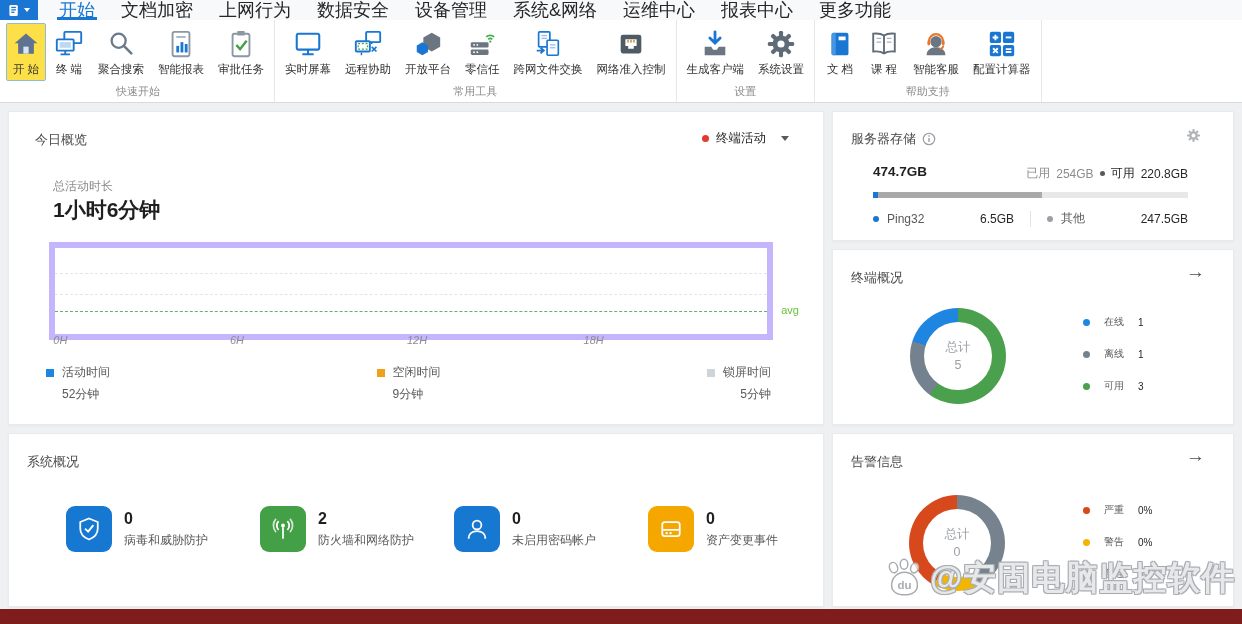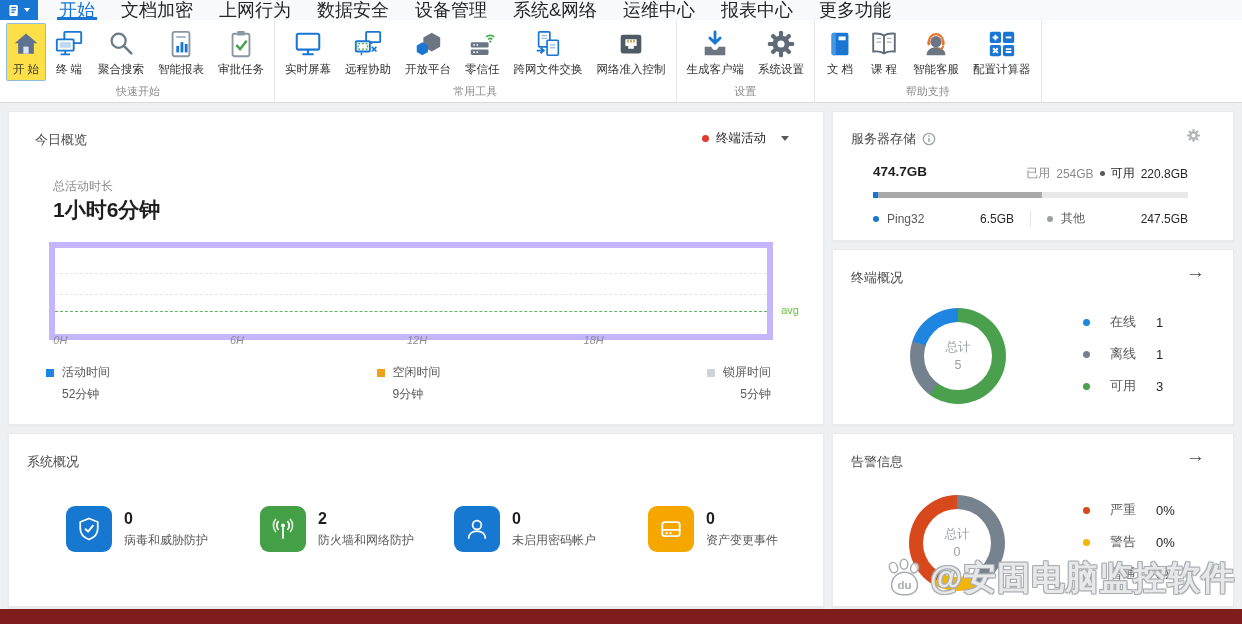--- a/index.html
+++ b/index.html
@@ -83,21 +83,21 @@
   .st-div{width:1px;height:16px;background:#e3e3e3;margin:0 16px;}
 
   
   .p-terminal{height:176px;}
   .p-alerts{height:174px;}
   .pt-title{position:absolute;left:18px;top:19px;}
   .donut{position:absolute;width:96px;height:96px;border-radius:50%;}
   .donut::after{content:'';position:absolute;inset:14px;background:#fff;border-radius:50%;z-index:1;}
   .donut-center{position:absolute;inset:0;z-index:2;display:flex;flex-direction:column;align-items:center;justify-content:center;font-size:12.5px;color:#9aa0a6;line-height:1.45;}
   .dn-legend{position:absolute;left:250px;display:flex;flex-direction:column;}
-  .dn-li{display:flex;align-items:center;gap:20px;font-size:13px;height:32px;}
+  .dn-li{display:flex;align-items:center;gap:14px;font-size:10px;height:32px;}
   .dn-li .dot{width:7px;height:7px;border-radius:50%;}
   .dn-li .lab{color:#595959;}
   .dn-li .val{color:#262626;}
 
   
   .p-system{height:174px;}
   .sy-title{position:absolute;left:18px;top:19px;}
   .sy-items{position:absolute;left:57px;right:20px;top:72px;display:flex;}
   .sy-item{width:194px;display:flex;align-items:center;gap:12px;flex:0 0 194px;}
   .sy-ic{width:46px;height:46px;border-radius:9px;display:flex;align-items:center;justify-content:center;}

